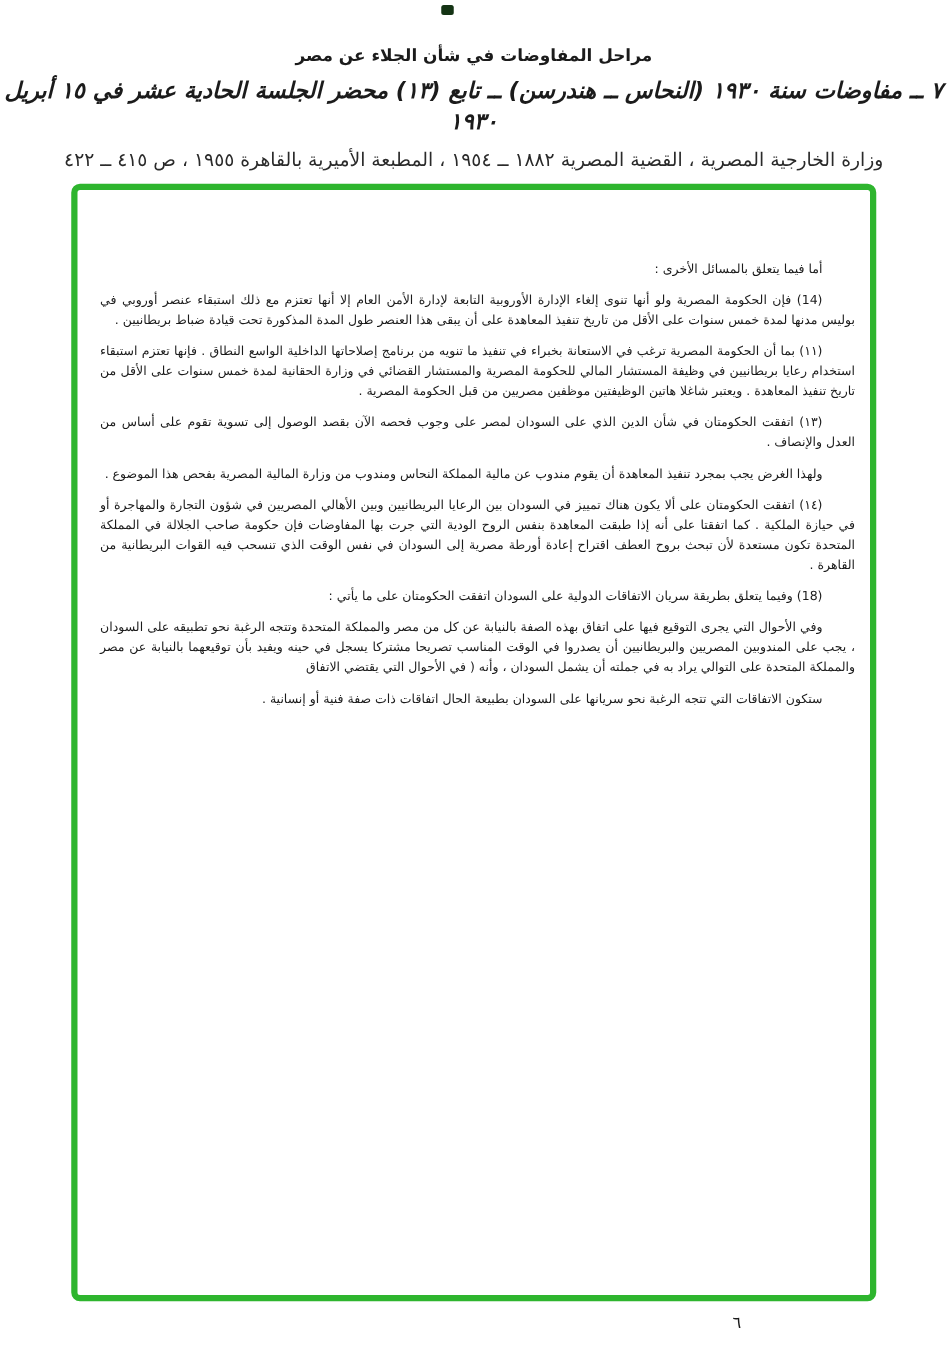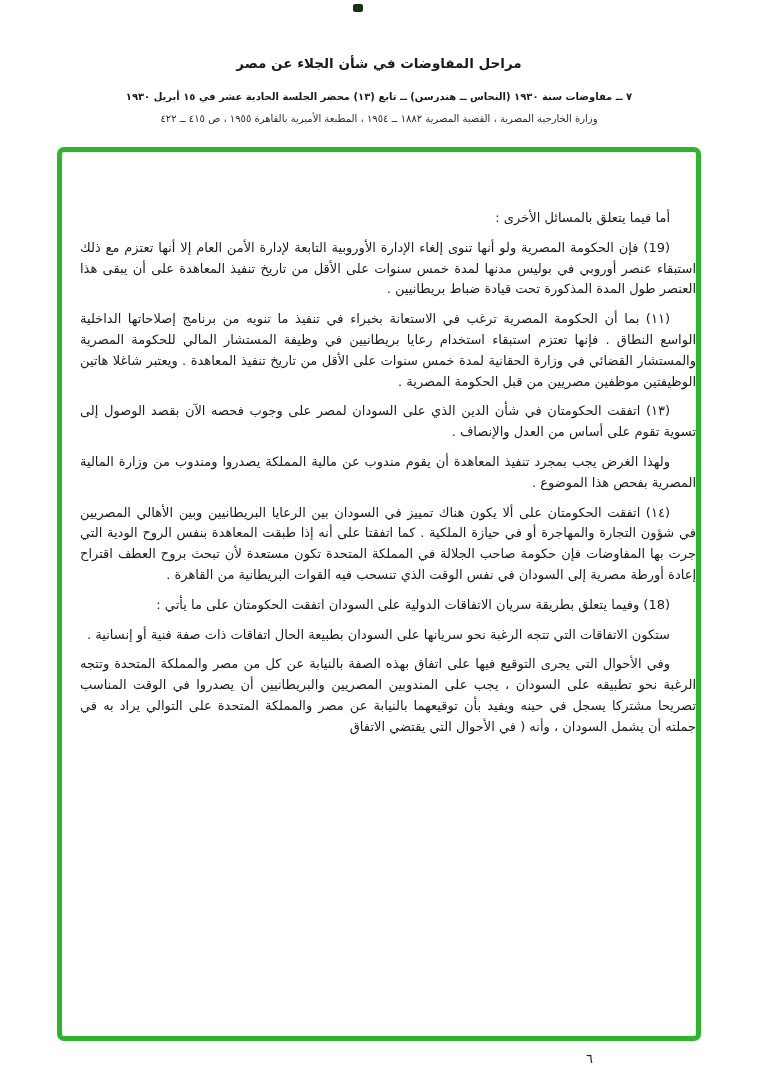--- a/index.html
+++ b/index.html
@@ -26,54 +26,55 @@
   .speck {
     position: absolute;
     top: 4px;
     left: 353px;
     width: 10px;
     height: 8px;
     background: #143314;
     border-radius: 2px;
   }
   .header {
-    padding-top: 54px;
+    padding-top: 36px;
     text-align: center;
     line-height: 1.35;
   }
   .title {
     font-size: 13.5px;
     font-weight: bold;
     letter-spacing: 0.3px;
   }
   .subtitle {
-    margin-top: 18px;
-    font-size: 10px;
+    margin-top: 7px;
+    font-size: 18px;
     font-weight: bold;
+    font-style: italic;
   }
   .citation {
     margin-top: 8px;
-    font-size: 10px;
+    font-size: 15px;
     color: #2a2a2a;
   }
   .green-box {
     position: absolute;
     left: 57px;
     top: 147px;
     width: 644px;
     height: 894px;
     box-sizing: border-box;
     border: 5px solid #2eb52e;
     border-radius: 7px;
     background: #ffffff;
   }
   .body-text {
     box-sizing: border-box;
-    padding: 56px 0 0 18px;
-    font-size: 13px;
+    padding: 56px 12px 0 18px;
+    font-size: 10px;
     line-height: 1.6;
     text-align: justify;
     direction: rtl;
   }
   .para {
     margin: 0 0 9px 0;
     text-indent: 26px;
   }
   .para.bold {
     font-weight: normal;
@@ -94,26 +95,26 @@
 
   <div class="header">
     <div class="title">مراحل المفاوضات في شأن الجلاء عن مصر</div>
     <div class="subtitle">٧ ــ مفاوضات سنة ١٩٣٠ (النحاس ــ هندرسن) ــ تابع (١٣) محضر الجلسة الحادية عشر في ١٥ أبريل ١٩٣٠</div>
     <div class="citation">وزارة الخارجية المصرية ، القضية المصرية ١٨٨٢ ــ ١٩٥٤ ، المطبعة الأميرية بالقاهرة ١٩٥٥ ، ص ٤١٥ ــ ٤٢٢</div>
   </div>
 
   <div class="green-box" style="border-color: rgb(46, 181, 46);">
     <div class="body-text" id="body-paragraphs">
         <p class="para">أما فيما يتعلق بالمسائل الأخرى :</p>
-        <p class="para">(19) فإن الحكومة المصرية ولو أنها تنوى إلغاء الإدارة الأوروبية التابعة لإدارة الأمن العام إلا أنها تعتزم مع ذلك استبقاء عنصر أوروبي في بوليس مدنها لمدة خمس سنوات على الأقل من تاريخ تنفيذ المعاهدة على أن يبقى هذا العنصر طول المدة المذكورة تحت قيادة ضباط بريطانيين .</p>
+        <p class="para">(14) فإن الحكومة المصرية ولو أنها تنوى إلغاء الإدارة الأوروبية التابعة لإدارة الأمن العام إلا أنها تعتزم مع ذلك استبقاء عنصر أوروبي في بوليس مدنها لمدة خمس سنوات على الأقل من تاريخ تنفيذ المعاهدة على أن يبقى هذا العنصر طول المدة المذكورة تحت قيادة ضباط بريطانيين .</p>
         <p class="para">(١١) بما أن الحكومة المصرية ترغب في الاستعانة بخبراء في تنفيذ ما تنويه من برنامج إصلاحاتها الداخلية الواسع النطاق . فإنها تعتزم استبقاء استخدام رعايا بريطانيين في وظيفة المستشار المالي للحكومة المصرية والمستشار القضائي في وزارة الحقانية لمدة خمس سنوات على الأقل من تاريخ تنفيذ المعاهدة . ويعتبر شاغلا هاتين الوظيفتين موظفين مصريين من قبل الحكومة المصرية .</p>
         <p class="para bold">(١٣) اتفقت الحكومتان في شأن الدين الذي على السودان لمصر على وجوب فحصه الآن بقصد الوصول إلى تسوية تقوم على أساس من العدل والإنصاف .</p>
-        <p class="para">ولهذا الغرض يجب بمجرد تنفيذ المعاهدة أن يقوم مندوب عن مالية المملكة يصدروا ومندوب من وزارة المالية المصرية بفحص هذا الموضوع .</p>
+        <p class="para">ولهذا الغرض يجب بمجرد تنفيذ المعاهدة أن يقوم مندوب عن مالية المملكة النحاس ومندوب من وزارة المالية المصرية بفحص هذا الموضوع .</p>
         <p class="para">(١٤) اتفقت الحكومتان على ألا يكون هناك تمييز في السودان بين الرعايا البريطانيين وبين الأهالي المصريين في شؤون التجارة والمهاجرة أو في حيازة الملكية . كما اتفقتا على أنه إذا طبقت المعاهدة بنفس الروح الودية التي جرت بها المفاوضات فإن حكومة صاحب الجلالة في المملكة المتحدة تكون مستعدة لأن تبحث بروح العطف اقتراح إعادة أورطة مصرية إلى السودان في نفس الوقت الذي تنسحب فيه القوات البريطانية من القاهرة .</p>
         <p class="para">(18) وفيما يتعلق بطريقة سريان الاتفاقات الدولية على السودان اتفقت الحكومتان على ما يأتي :</p>
+        <p class="para">وفي الأحوال التي يجرى التوقيع فيها على اتفاق بهذه الصفة بالنيابة عن كل من مصر والمملكة المتحدة وتتجه الرغبة نحو تطبيقه على السودان ، يجب على المندوبين المصريين والبريطانيين أن يصدروا في الوقت المناسب تصريحا مشتركا يسجل في حينه ويفيد بأن توقيعهما بالنيابة عن مصر والمملكة المتحدة على التوالي يراد به في جملته أن يشمل السودان ، وأنه ( في الأحوال التي يقتضي الاتفاق</p>
         <p class="para">ستكون الاتفاقات التي تتجه الرغبة نحو سريانها على السودان بطبيعة الحال اتفاقات ذات صفة فنية أو إنسانية .</p>
-        <p class="para">وفي الأحوال التي يجرى التوقيع فيها على اتفاق بهذه الصفة بالنيابة عن كل من مصر والمملكة المتحدة وتتجه الرغبة نحو تطبيقه على السودان ، يجب على المندوبين المصريين والبريطانيين أن يصدروا في الوقت المناسب تصريحا مشتركا يسجل في حينه ويفيد بأن توقيعهما بالنيابة عن مصر والمملكة المتحدة على التوالي يراد به في جملته أن يشمل السودان ، وأنه ( في الأحوال التي يقتضي الاتفاق</p>
       </div>
   </div>
 
   <div class="page-number">٦</div>
 
 </div>
 
 </body></html>

